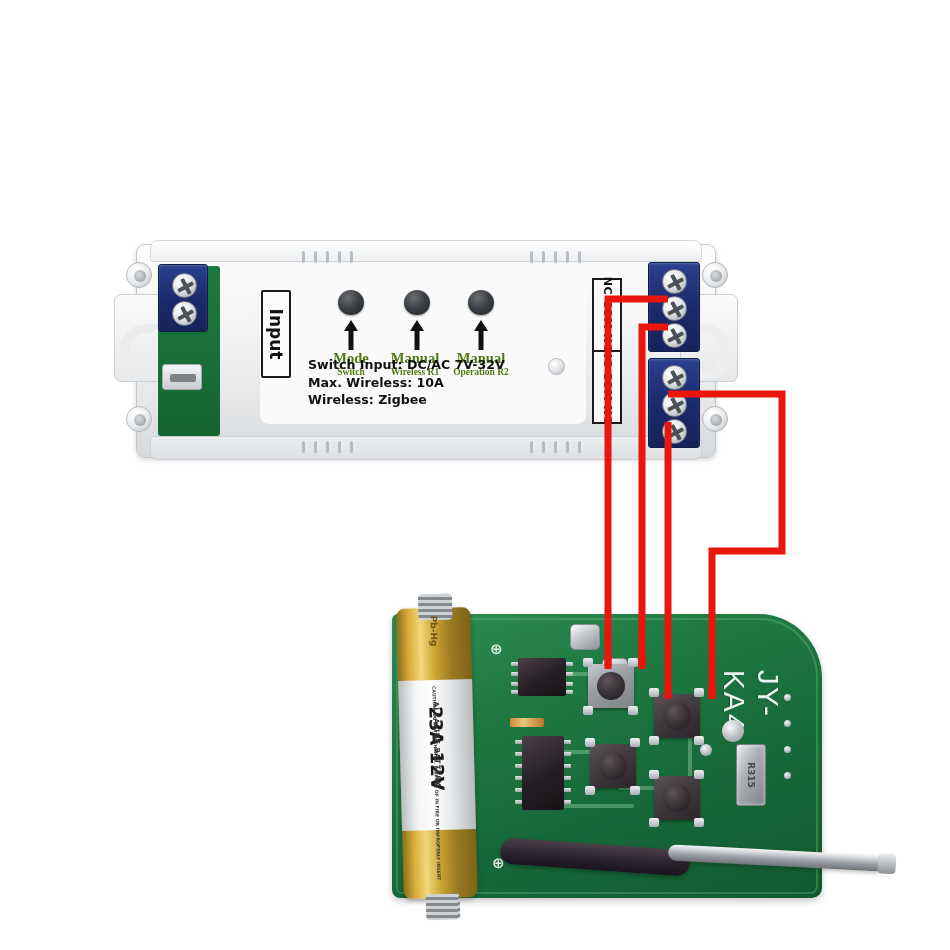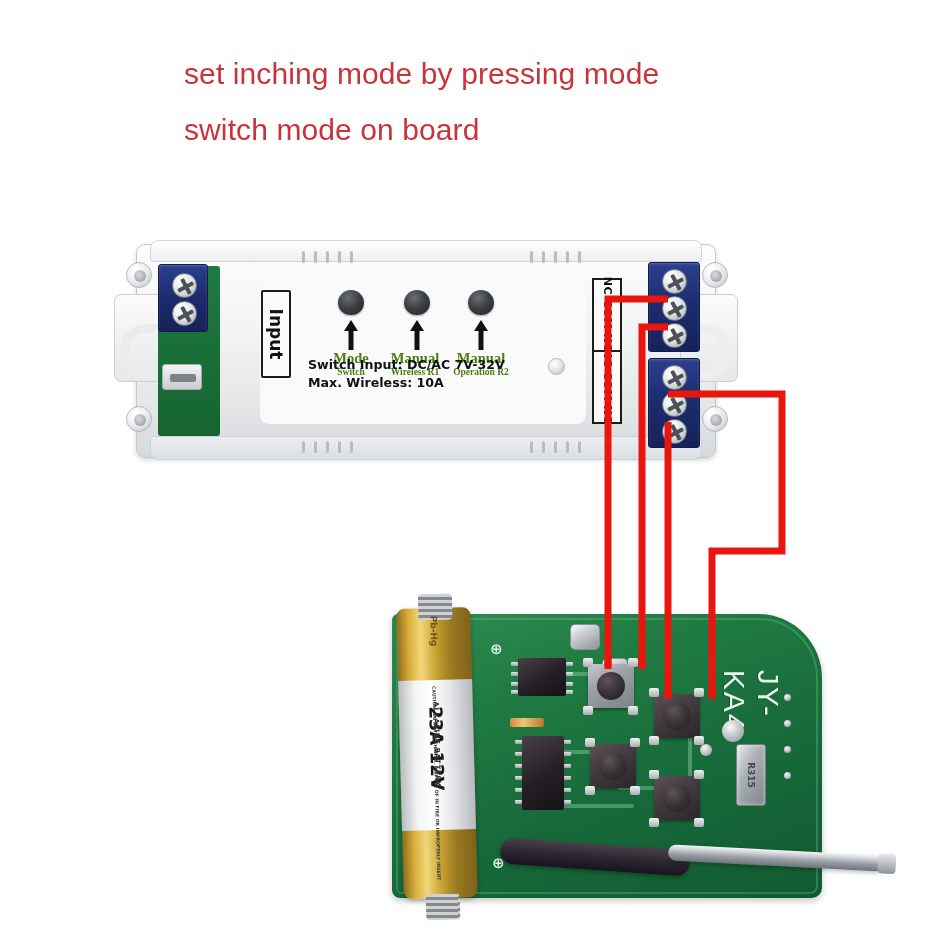--- a/index.html
+++ b/index.html
@@ -360,22 +360,20 @@
   }
 
   
   #wires { position: absolute; left: 0; top: 0; width: 950px; height: 950px; pointer-events: none; }
 </style>
 </head>
 <body>
 
 <div id="stage">
 
-  <div id="caption">set inching mode by pressing mode
-switch mode on board</div>
 
   <div id="relay-module">
 
     <div class="mod-shell"></div>
     <div class="mod-top-lip"></div>
     <div class="mod-bot-lip"></div>
 
     <div class="vent-row tl">
       <i class="vent"></i>
         <i class="vent"></i>
@@ -460,20 +458,21 @@
       <span class="small">Wireless R1</span>
     </div>
     <div class="btn-label" style="left:322px;top:112px;width:90px">
       <span class="big">Manual</span>
       <span class="small">Operation R2</span>
     </div>
 
     <div class="spec-list">
       <div>Switch Input:  DC/AC 7V-32V</div>
       <div>Max. Wireless:  10A</div>
+      <div>Wireless: Zigbee</div>
     </div>
 
     <div class="led-dot"></div>
     <div class="wifi-mark">▼</div>
 
     <div class="nc-box" id="ncbox-r1">
       <span>NC COM NO</span>
     </div>
     <div class="nc-box" id="ncbox-r2">
       <span>NC COM NO</span>

